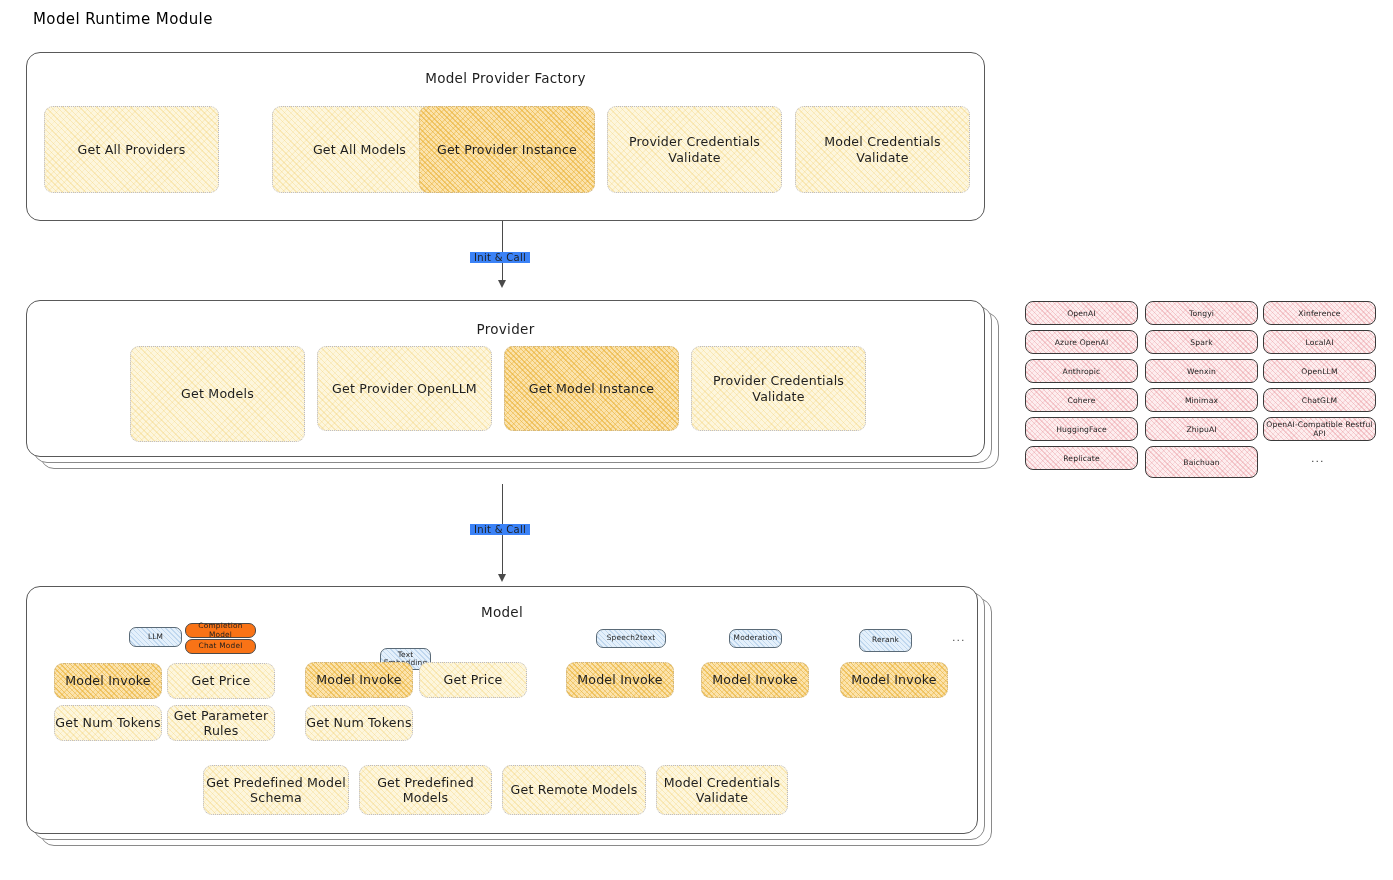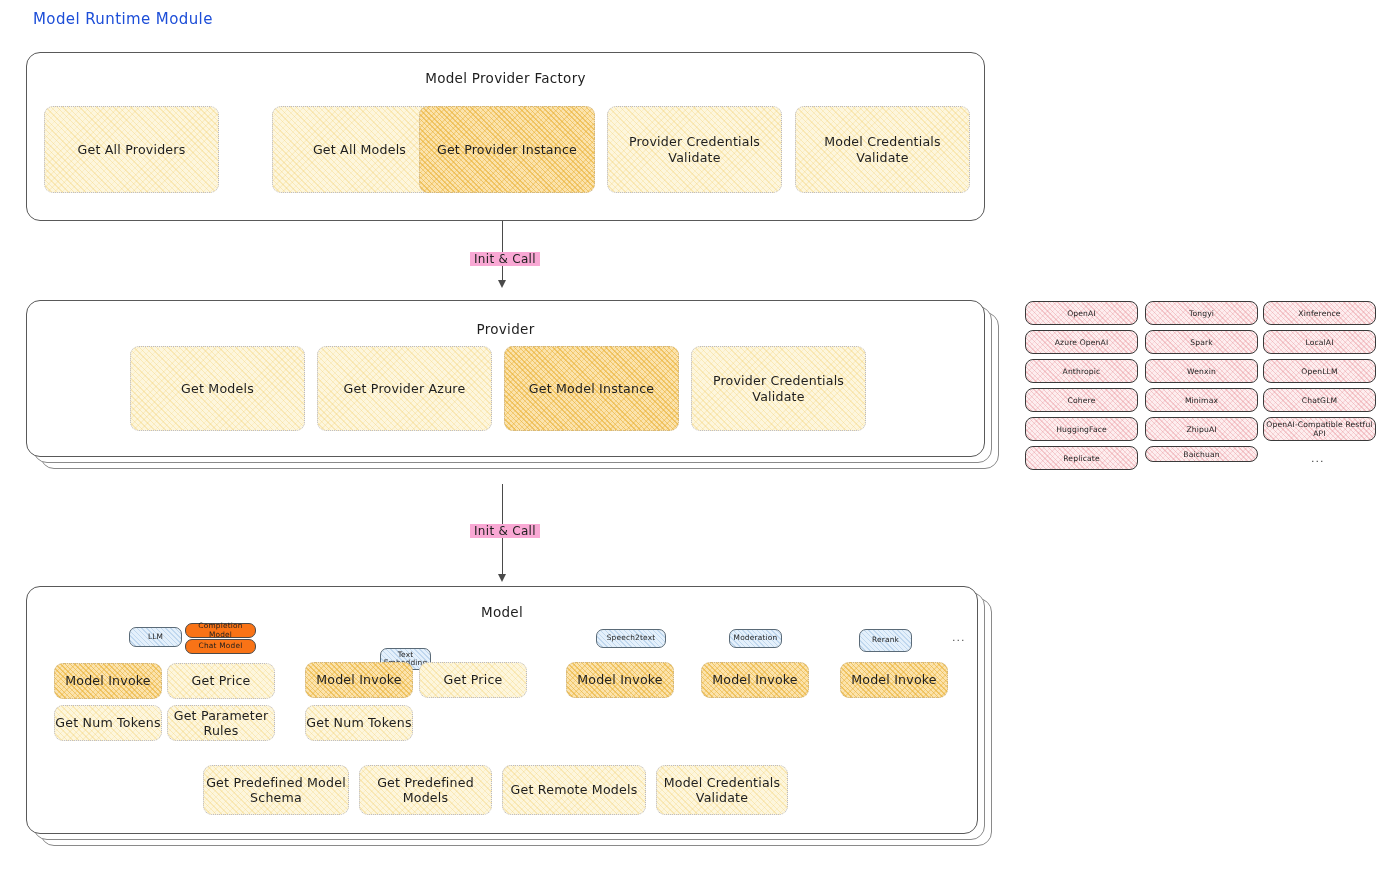--- a/index.html
+++ b/index.html
@@ -5,21 +5,21 @@
   html,body{margin:0;padding:0;background:#ffffff;}
   body{
     width:1393px;height:880px;position:relative;overflow:hidden;
     font-family:"DejaVu Sans", sans-serif;
     color:#1e1e1e;
   }
   .abs{position:absolute;}
 
   
   #page-title{
-    left:33px; top:10px; font-size:15px; letter-spacing:.4px; color:#1d4ed8;
+    left:33px; top:10px; font-size:15px; letter-spacing:.4px; color:#000000;
   }
 
   
   .panel{
     border:1.4px solid #595959;
     border-radius:14px;
     background:#ffffff;
     box-sizing:border-box;
   }
   .panel-shadow{
@@ -91,22 +91,22 @@
   }
 
   
   .arrow-line{position:absolute;width:1.3px;background:#4a4a4a;}
   .arrow-head{
     position:absolute;width:0;height:0;
     border-left:4.5px solid transparent;border-right:4.5px solid transparent;
     border-top:8px solid #4a4a4a;
   }
   .arrow-label{
-    position:absolute;font-size:12px;color:#1e1e1e;letter-spacing:.3px;
-    background:#f9a8d4;padding:0 4px;white-space:nowrap;
+    position:absolute;font-size:10px;color:#1e1e1e;letter-spacing:.3px;
+    background:#3b82f6;padding:0 4px;white-space:nowrap;
   }
 </style>
 </head>
 <body>
 
 <div class="abs" id="page-title">Model Runtime Module</div>
 
 <div class="abs panel" style="left:26px;top:52px;width:959px;height:169px;"></div>
 <div class="panel-title" style="left:26px;top:70px;width:959px;">Model Provider Factory</div>
 
@@ -118,38 +118,38 @@
 
 <div class="arrow-line" style="left:502px;top:221px;height:63px;"></div>
 <div class="arrow-head" style="left:498px;top:280px;"></div>
 <div class="arrow-label" style="left:470px;top:252px;">Init &amp; Call</div>
 
 <div class="abs panel-shadow" style="left:40px;top:312px;width:959px;height:157px;"></div>
 <div class="abs panel-shadow" style="left:33px;top:306px;width:959px;height:157px;"></div>
 <div class="abs panel" style="left:26px;top:300px;width:959px;height:157px;"></div>
 <div class="panel-title" style="left:26px;top:321px;width:959px;">Provider</div>
 
-<div class="fn" style="left:130px;top:346px;width:175px;height:85px;">Get Models</div>
-<div class="fn" style="left:317px;top:346px;width:175px;height:85px;">Get Provider Azure</div>
+<div class="fn" style="left:130px;top:346px;width:175px;height:96px;">Get Models</div>
+<div class="fn" style="left:317px;top:346px;width:175px;height:85px;">Get Provider OpenLLM</div>
 <div class="fn hl" style="left:504px;top:346px;width:175px;height:85px;">Get Model Instance</div>
 <div class="fn" style="left:691px;top:346px;width:175px;height:85px;">Provider Credentials Validate</div>
 
 <div class="chip" style="left:1025px;top:301px;width:113px;height:24px;">OpenAI</div>
 <div class="chip" style="left:1025px;top:330px;width:113px;height:24px;">Azure OpenAI</div>
 <div class="chip" style="left:1025px;top:359px;width:113px;height:24px;">Anthropic</div>
 <div class="chip" style="left:1025px;top:388px;width:113px;height:24px;">Cohere</div>
 <div class="chip" style="left:1025px;top:417px;width:113px;height:24px;">HuggingFace</div>
 <div class="chip" style="left:1025px;top:446px;width:113px;height:24px;">Replicate</div>
 
 <div class="chip" style="left:1145px;top:301px;width:113px;height:24px;">Tongyi</div>
 <div class="chip" style="left:1145px;top:330px;width:113px;height:24px;">Spark</div>
 <div class="chip" style="left:1145px;top:359px;width:113px;height:24px;border-radius:7px;">Wenxin</div>
 <div class="chip" style="left:1145px;top:388px;width:113px;height:24px;">Minimax</div>
 <div class="chip" style="left:1145px;top:417px;width:113px;height:24px;">ZhipuAI</div>
-<div class="chip" style="left:1145px;top:446px;width:113px;height:16px;">Baichuan</div>
+<div class="chip" style="left:1145px;top:446px;width:113px;height:32px;">Baichuan</div>
 
 <div class="chip" style="left:1263px;top:301px;width:113px;height:24px;">Xinference</div>
 <div class="chip" style="left:1263px;top:330px;width:113px;height:24px;">LocalAI</div>
 <div class="chip" style="left:1263px;top:359px;width:113px;height:24px;">OpenLLM</div>
 <div class="chip" style="left:1263px;top:388px;width:113px;height:24px;">ChatGLM</div>
 <div class="chip" style="left:1263px;top:417px;width:113px;height:24px;">OpenAI-Compatible Restful API</div>
 <div class="chip-ellipsis" style="left:1311px;top:452px;">...</div>
 
 <div class="arrow-line" style="left:502px;top:484px;height:94px;"></div>
 <div class="arrow-head" style="left:498px;top:574px;"></div>

